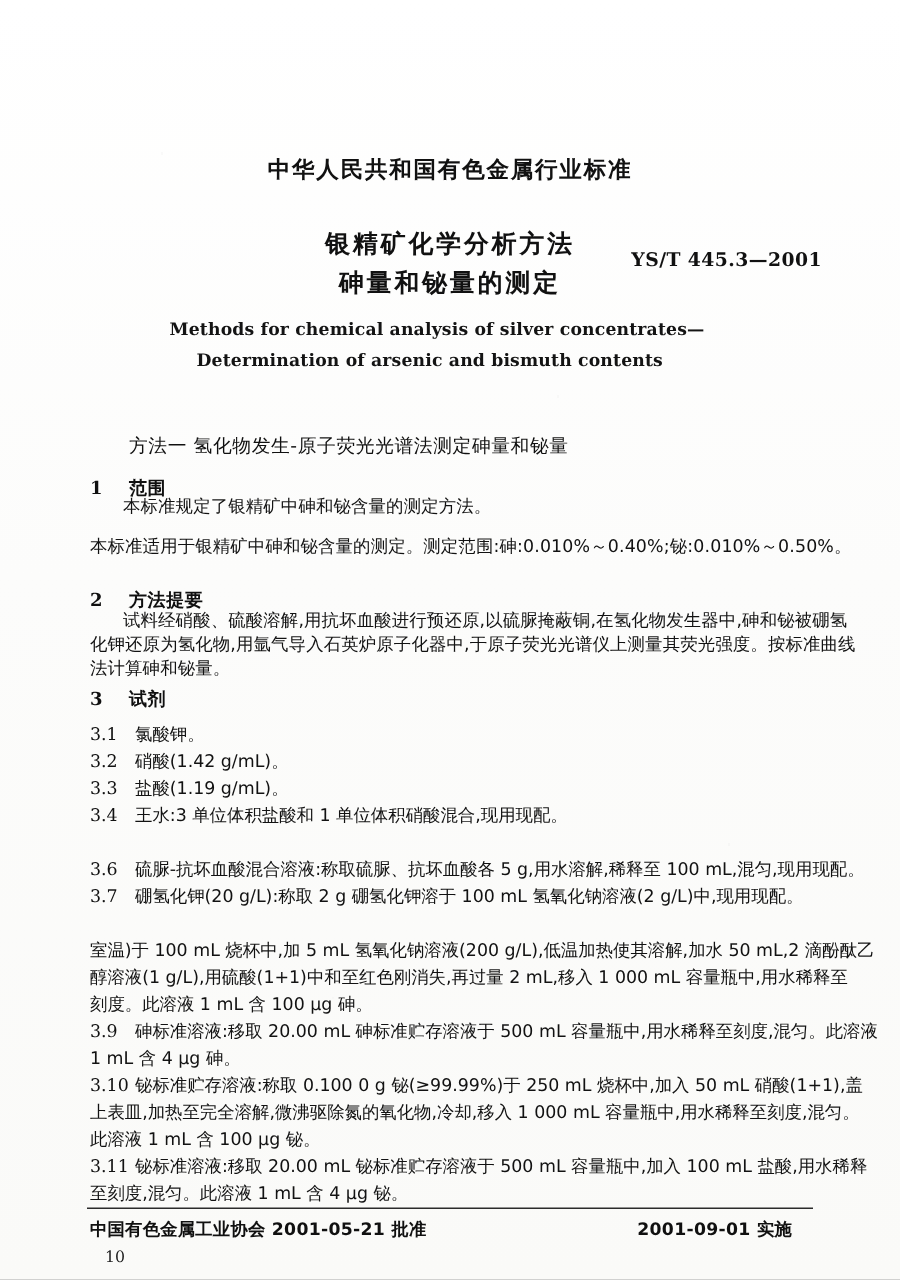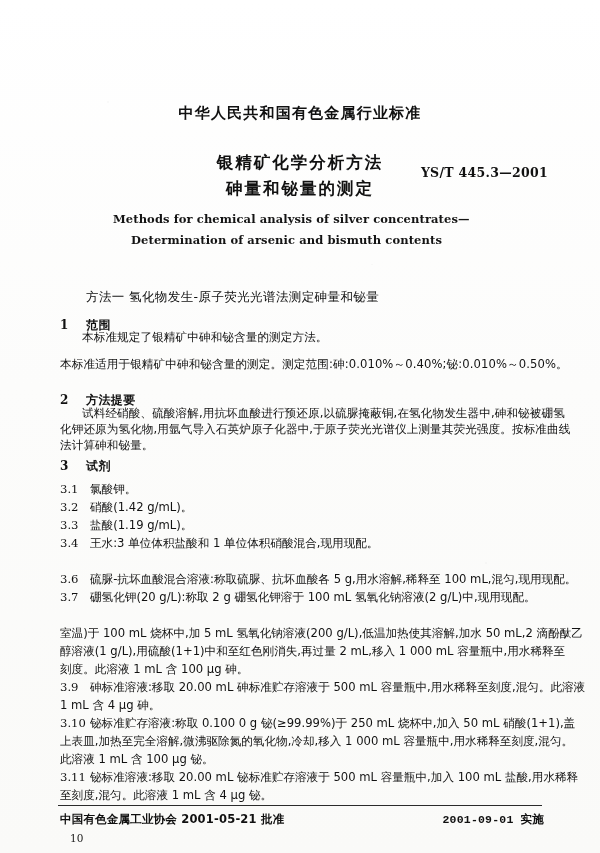--- a/index.html
+++ b/index.html
@@ -155,26 +155,25 @@
   #footer-left {
     position: absolute;
     left: 60px;
     top: 788px;
     font-size: 11.5px;
     font-weight: bold;
     letter-spacing: 0.2px;
   }
   #footer-right {
     position: absolute;
-    right: 56px;
+    right: 72px;
     top: 788px;
     font-size: 11.5px;
     font-weight: bold;
     letter-spacing: 0.2px;
-    font-family: Liberation Mono, monospace;
   }
   #page-number {
     position: absolute;
     left: 70px;
     top: 808px;
     font-size: 10.5px;
     font-family: "DejaVu Serif", "Liberation Serif", serif;
     color: #222;
   }
 </style>

